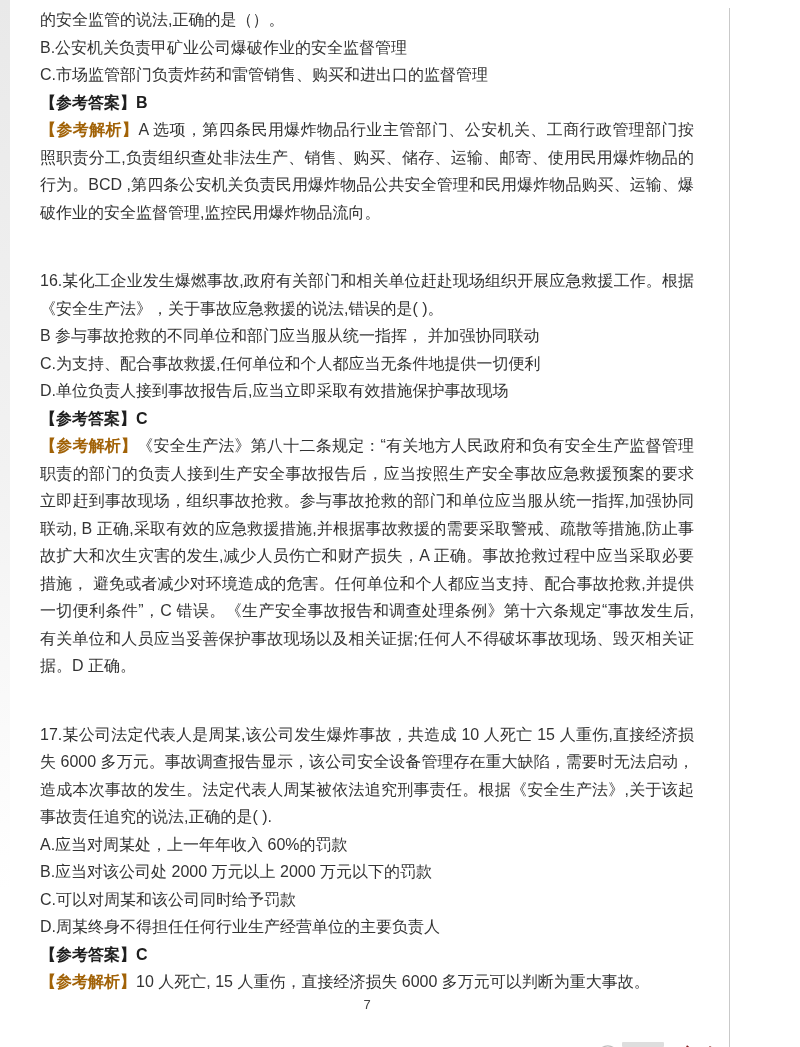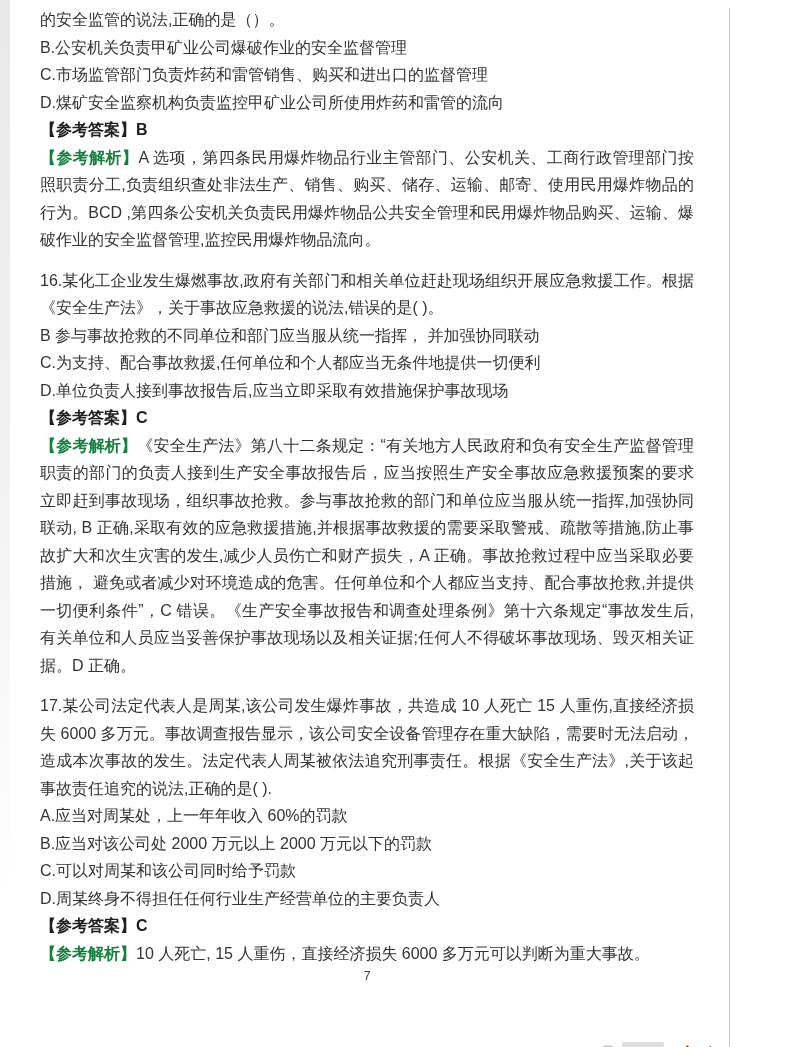--- a/index.html
+++ b/index.html
@@ -15,24 +15,24 @@
   .left-edge{
     position:absolute;left:0;top:0;width:10px;height:100%;
     background:linear-gradient(to bottom,#e9e9e9 0%,#f2f2f2 45%,#ffffff 85%);
   }
   .right-edge{
     position:absolute;right:2px;top:8px;bottom:0;width:1px;
     background:#c9c9c9;
   }
   .content{padding:6px 38px 0 40px;}
   .qblock{margin:0;}
-  .qblock.gap{margin-top:13px;}
+  .qblock.gap{margin-top:41px;}
   p{margin:0;font-size:16px;line-height:27.5px;}
   .jst{text-align:justify;}
-  b.lbl{font-weight:700;color:#15803d;}
+  b.lbl{font-weight:700;color:#a16207;}
   .ans b{font-weight:700;color:#1e1e1e;}
   .pageno{
     text-align:center;font-size:13px;line-height:14px;color:#444;
     margin-top:2px;
   }
   .watermark{
     position:absolute;right:10px;top:1042px;
     display:flex;align-items:center;gap:4px;
     color:#7f1d1d;font-size:21px;letter-spacing:1px;
     user-select:none;
@@ -49,21 +49,20 @@
 <div class="page">
   <div class="left-edge"></div>
   <div class="right-edge"></div>
 
   <div class="content">
 
     <section class="qblock">
       <p>的安全监管的说法,正确的是（）。</p>
       <p>B.公安机关负责甲矿业公司爆破作业的安全监督管理</p>
       <p>C.市场监管部门负责炸药和雷管销售、购买和进出口的监督管理</p>
-      <p>D.煤矿安全监察机构负责监控甲矿业公司所使用炸药和雷管的流向</p>
       <p class="ans"><b class="lbl">【参考答案】</b><b>B</b></p>
       <p class="jst"><b class="lbl">【参考解析】</b><span>A 选项，第四条民用爆炸物品行业主管部门、公安机关、工商行政管理部门按照职责分工,负责组织查处非法生产、销售、购买、储存、运输、邮寄、使用民用爆炸物品的行为。BCD ,第四条公安机关负责民用爆炸物品公共安全管理和民用爆炸物品购买、运输、爆破作业的安全监督管理,监控民用爆炸物品流向。</span></p>
     </section>
 
     <section class="qblock gap">
       <p class="jst">16.某化工企业发生爆燃事故,政府有关部门和相关单位赶赴现场组织开展应急救援工作。根据《安全生产法》，关于事故应急救援的说法,错误的是( )。</p>
       <p>B 参与事故抢救的不同单位和部门应当服从统一指挥， 并加强协同联动</p>
       <p>C.为支持、配合事故救援,任何单位和个人都应当无条件地提供一切便利</p>
       <p>D.单位负责人接到事故报告后,应当立即采取有效措施保护事故现场</p>
       <p class="ans"><b class="lbl">【参考答案】</b><b>C</b></p>

